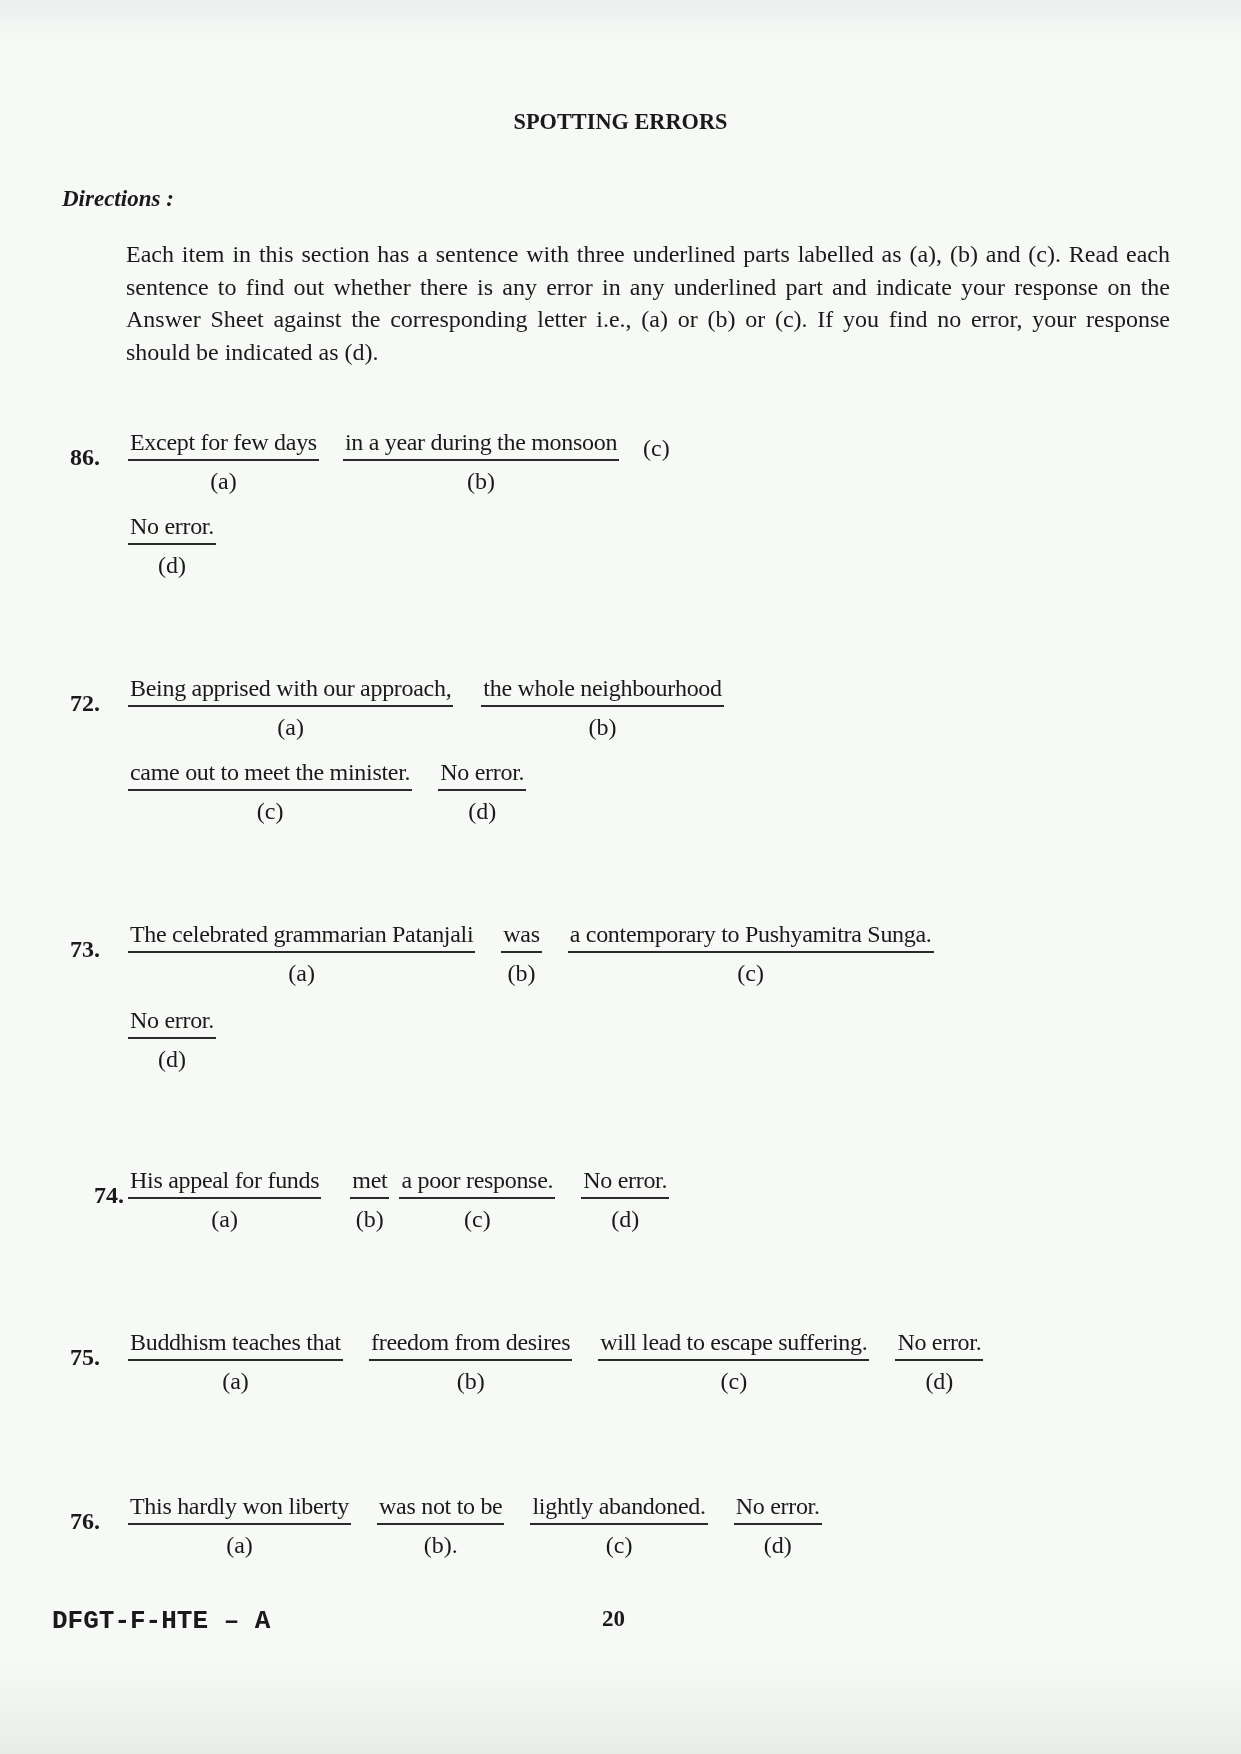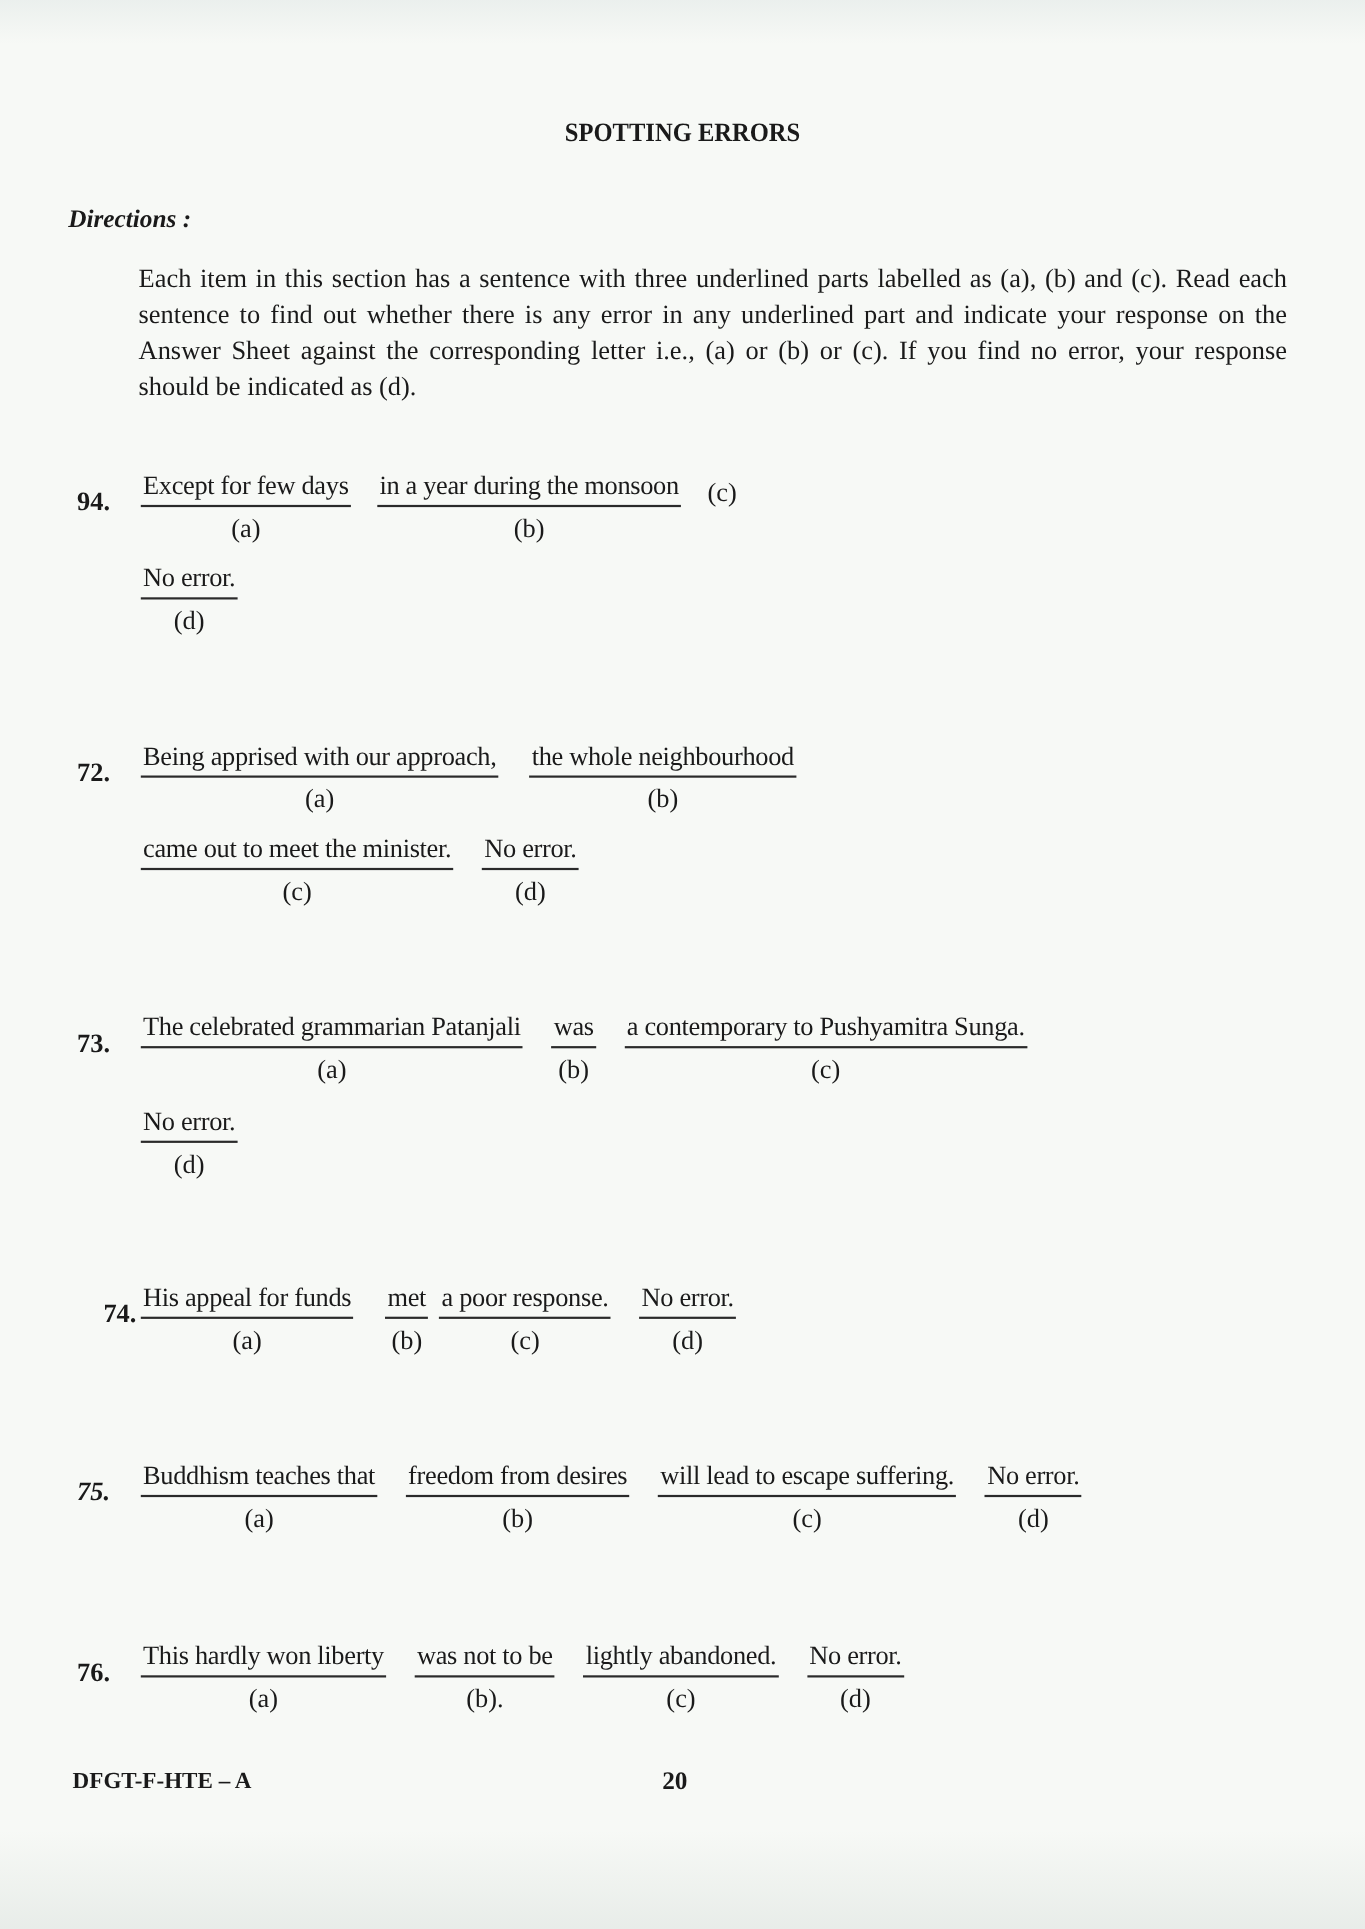--- a/index.html
+++ b/index.html
@@ -82,23 +82,24 @@
       letter-spacing: -0.3px;
     }
     .part-label {
       font-size: 24px;
       line-height: 28px;
       margin-top: 6px;
     }
     .footer-code {
       position: absolute;
       top: 1606px;
-      left: 66px;
-      font-weight: bold;
-      font-size: 21px;
+      left: 52px;
+      font-weight: bold;
+      font-size: 26px;
+      font-family: Liberation Mono, monospace;
     }
     .footer-page {
       position: absolute;
       top: 1606px;
       left: 602px;
       font-weight: bold;
       font-size: 23px;
     }
   </style>
 </head>
@@ -106,21 +107,21 @@
 
 <div class="page">
 
   <div class="title">SPOTTING ERRORS</div>
 
   <div class="directions-label">Directions :</div>
 
   <div class="directions-text">Each item in this section has a sentence with three underlined parts labelled as (a), (b) and (c). Read each sentence to find out whether there is any error in any underlined part and indicate your response on the Answer Sheet against the corresponding letter i.e., (a) or (b) or (c). If you find no error, your response should be indicated as (d).</div>
 
   <div class="q" style="top:428px;">
-    <div class="qnum" style="top:16px;">94.</div>
+    <div class="qnum" style="top:16px;">86.</div>
     <div class="row" style="left:58px; top:0;">
       <div class="part" style="margin-right:24px;">
         <span class="part-text">Except for few days</span>
         <span class="part-label">(a)</span>
       </div>
       <div class="part" style="margin-right:24px;">
         <span class="part-text">in a year during the monsoon</span>
         <span class="part-label">(b)</span>
       </div>
       <div class="part">
@@ -199,21 +200,21 @@
         <span class="part-label">(c)</span>
       </div>
       <div class="part">
         <span class="part-text">No error.</span>
         <span class="part-label">(d)</span>
       </div>
     </div>
   </div>
 
   <div class="q" style="top:1328px;">
-    <div class="qnum" style="top:16px;font-style:italic;">75.</div>
+    <div class="qnum" style="top:16px;">75.</div>
     <div class="row" style="left:58px; top:0;">
       <div class="part" style="margin-right:26px;justify-content:flex-end;">
         <span class="part-text">Buddhism teaches that</span>
         <span class="part-label">(a)</span>
       </div>
       <div class="part" style="margin-right:26px;">
         <span class="part-text">freedom from desires</span>
         <span class="part-label">(b)</span>
       </div>
       <div class="part" style="margin-right:26px;">

